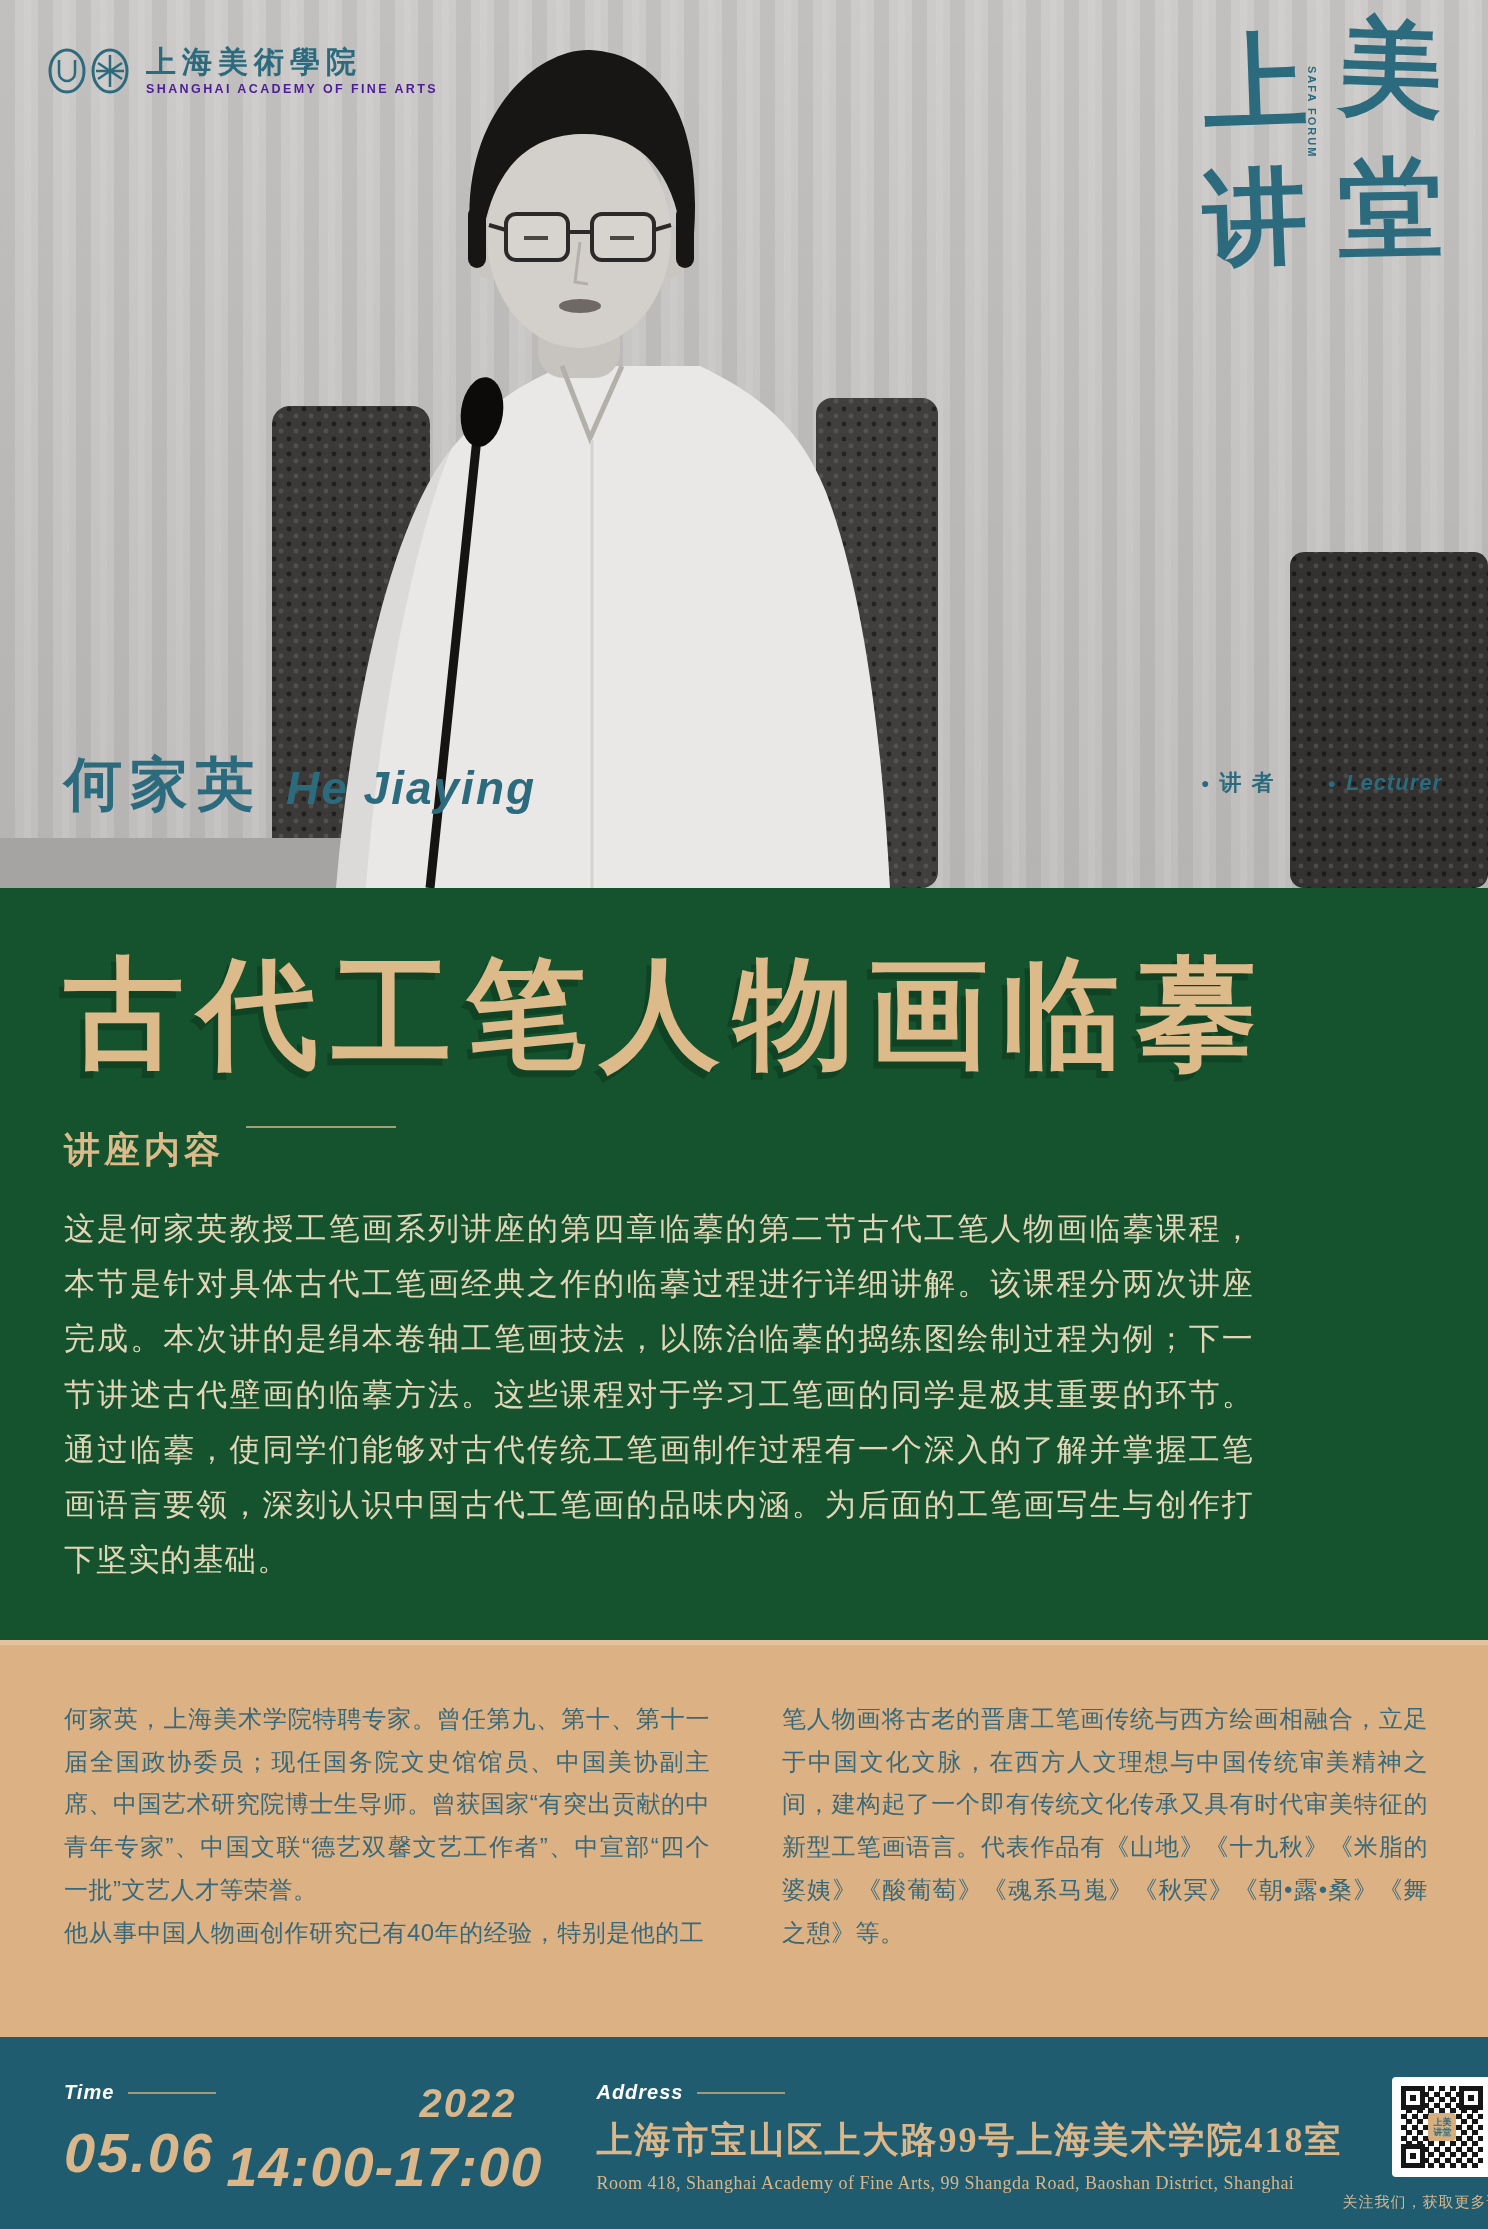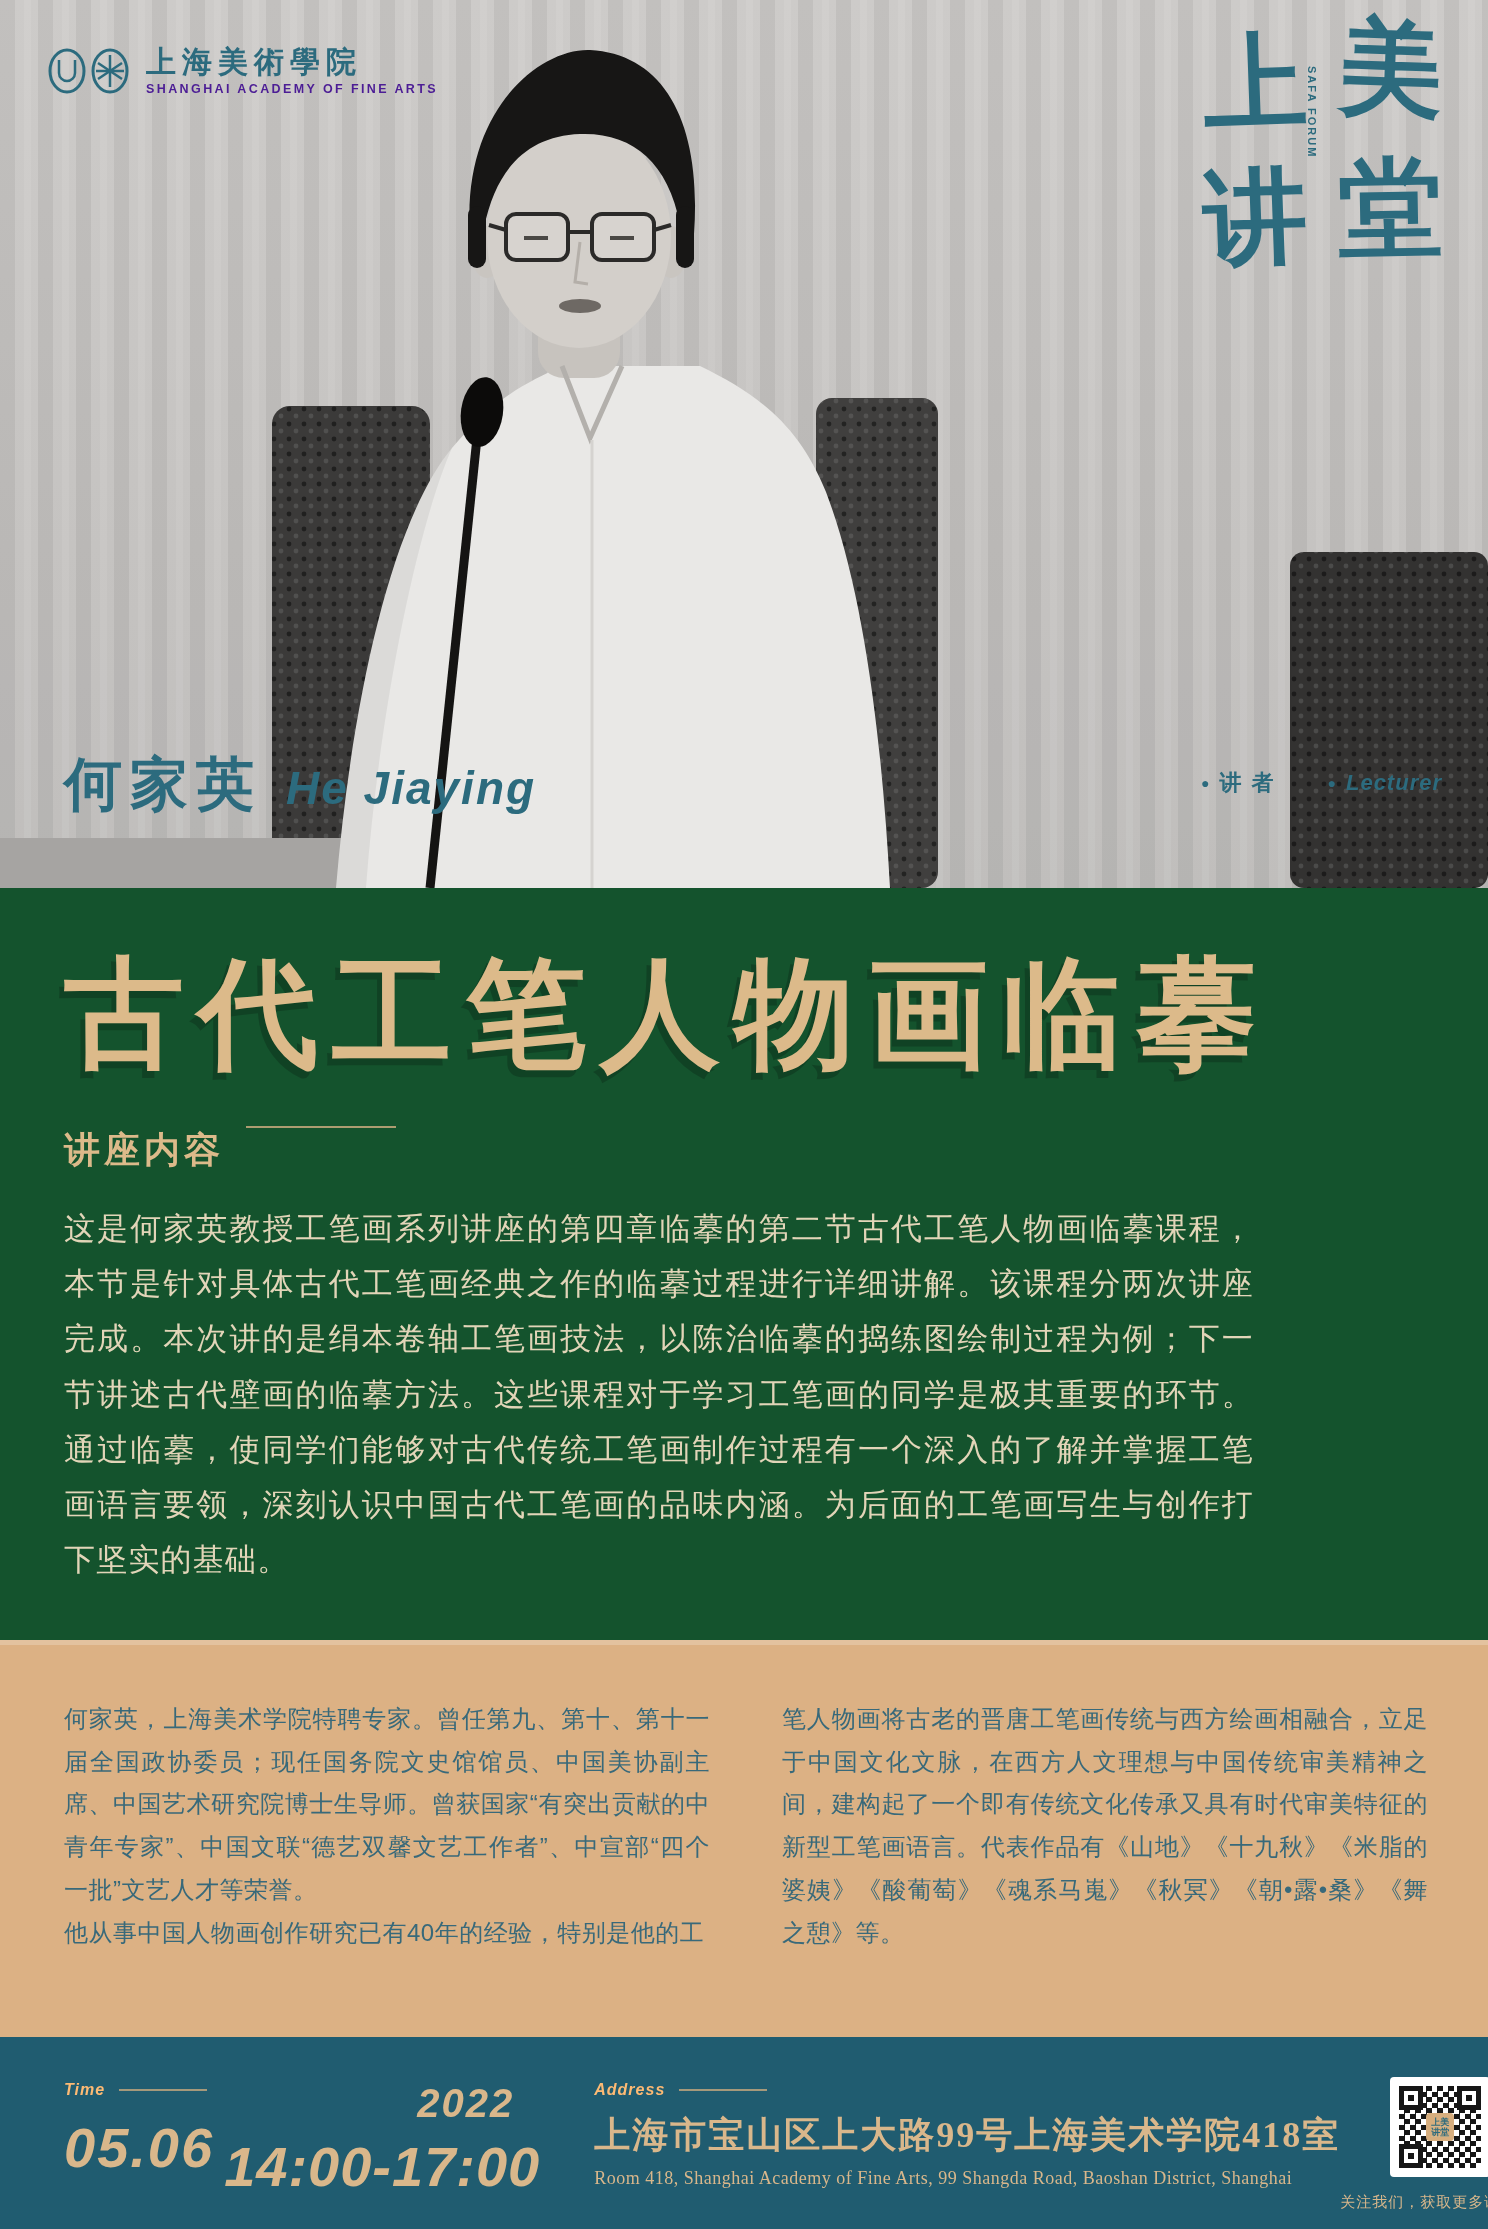--- a/index.html
+++ b/index.html
@@ -40,21 +40,21 @@
   .lecture-desc { margin-top:26px; width:1190px; font-size:31px; line-height:1.78; letter-spacing:1.2px; color:#e2d5b8; text-align:justify; }
 
   
   .bio-section { position:relative; width:100%; height:397px; background:#dcb184; padding:58px 60px 0 64px; display:flex; gap:72px; }
   .bio-top-line { position:absolute; left:0; top:0; width:100%; height:5px; background:rgba(255,255,255,0.22); }
   .bio-col { flex:1; font-size:24px; line-height:1.78; color:#38697a; letter-spacing:0.5px; white-space:pre-line; text-align:justify; }
 
   
   .footer-section { position:relative; width:100%; height:192px; background:#205c70; padding:44px 48px 0 64px; display:flex; align-items:flex-start; color:#d9b78b; }
   .label-row { display:flex; align-items:center; }
-  .small-label { font-style:italic; font-weight:bold; font-size:16px; letter-spacing:1px; color:#fdba74; }
+  .small-label { font-style:italic; font-weight:bold; font-size:20px; letter-spacing:1px; color:#ffffff; }
   .small-line { width:88px; height:2px; background:#c8a97e; margin-left:14px; opacity:.8; }
   .time-block { width:210px; }
   .date-big { font-style:italic; font-weight:bold; font-size:56px; letter-spacing:2px; margin-top:16px; }
   .mid-block { width:330px; margin-left:10px; text-align:right; }
   .year-big { font-style:italic; font-weight:bold; font-size:40px; padding-right:26px; letter-spacing:2px; }
   .range-big { font-style:italic; font-weight:bold; font-size:56px; letter-spacing:1px; margin-top:8px; white-space:nowrap; }
   .address-block { margin-left:54px; }
   .address-cn { font-family:"Liberation Serif", serif; font-weight:bold; font-size:36px; letter-spacing:2px; margin-top:12px; white-space:nowrap; }
   .address-en { font-family:"Liberation Serif", serif; font-size:18px; letter-spacing:0.5px; margin-top:8px; white-space:nowrap; }
   .qr-block { margin-left:auto; width:200px; text-align:center; margin-top:-4px; }

